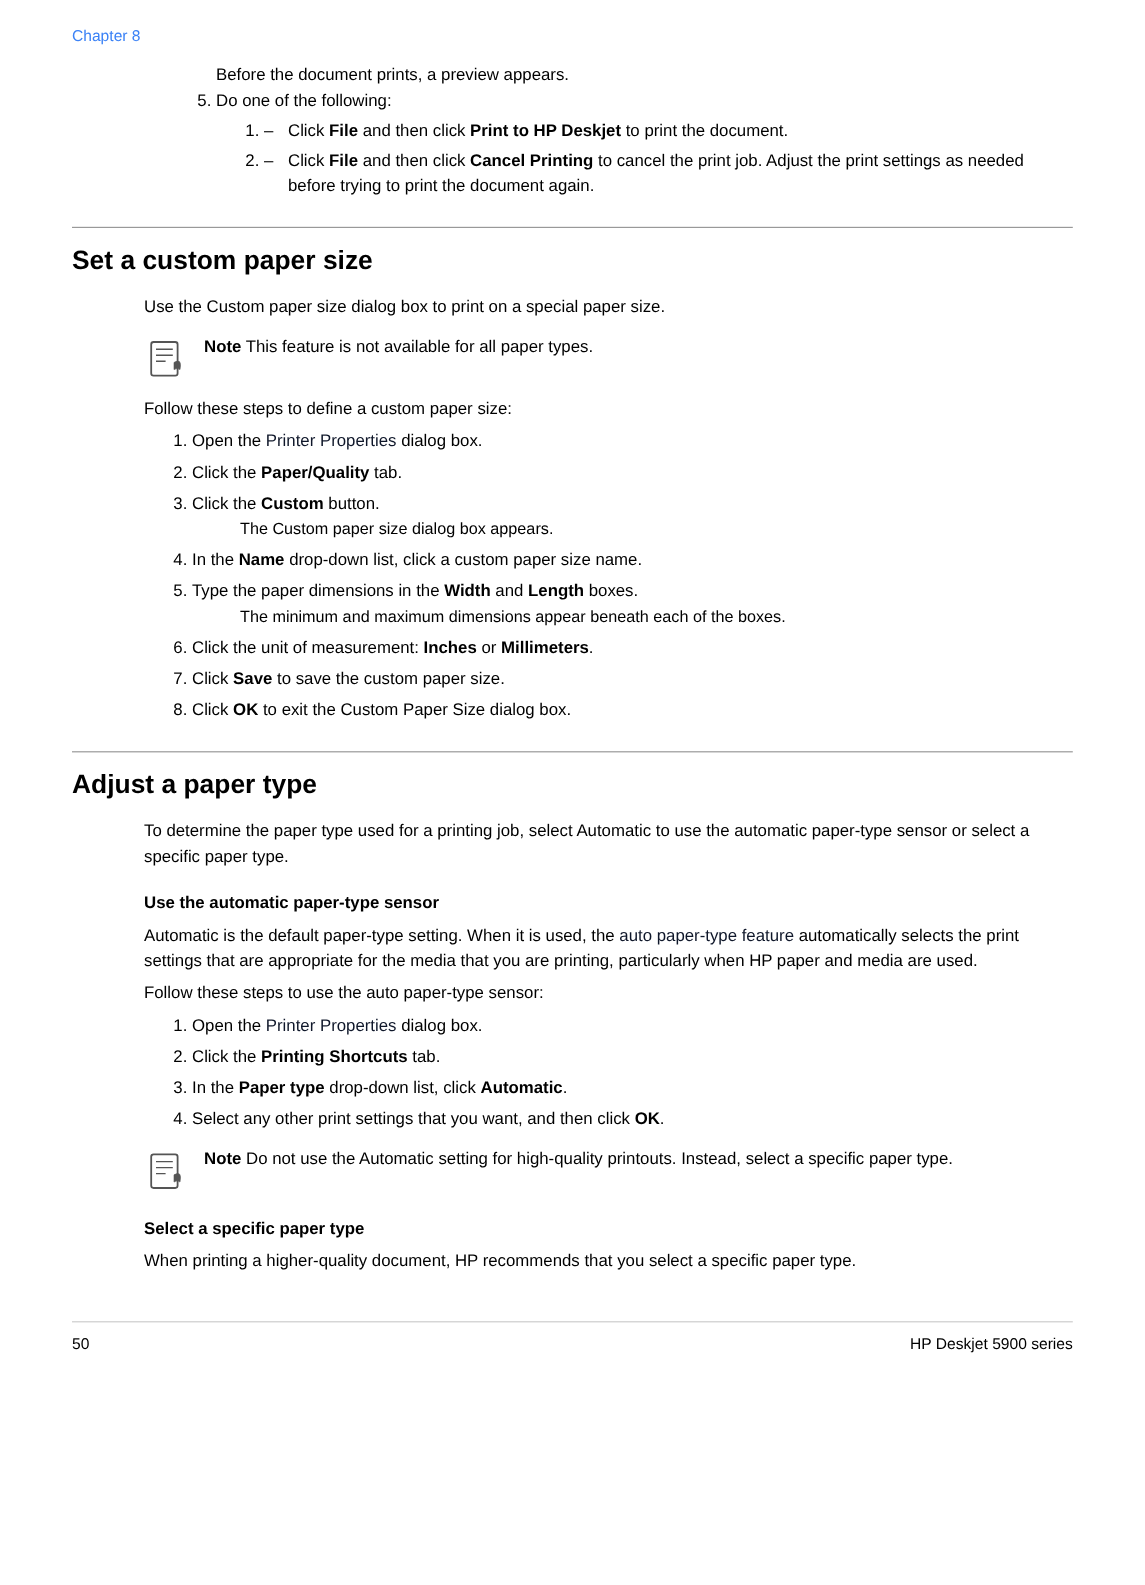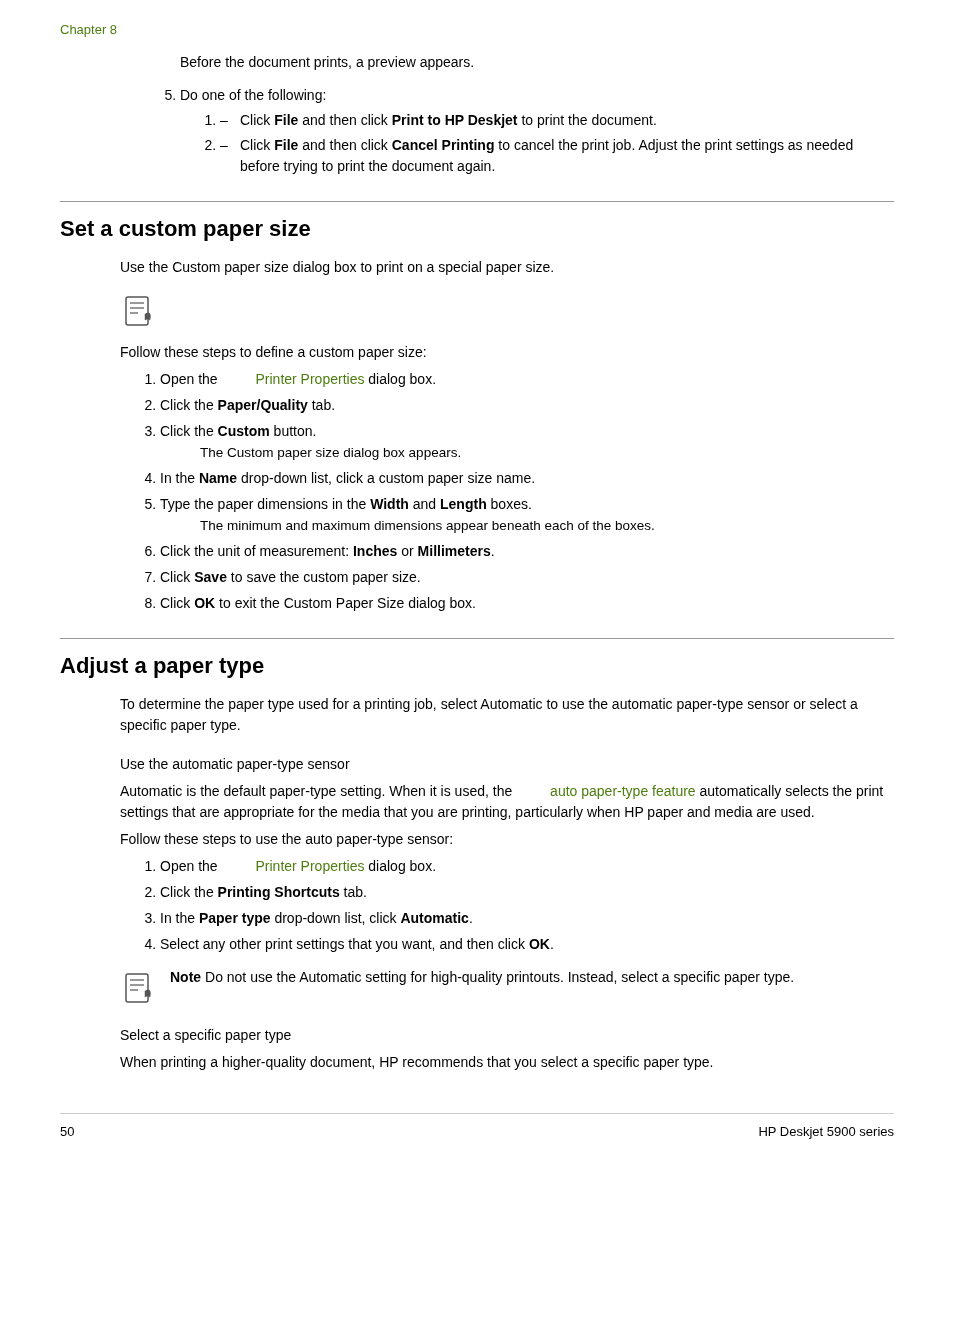--- a/index.html
+++ b/index.html
@@ -8,26 +8,26 @@
       font-size: 14px;
       color: #000;
       background: #fff;
       width: 954px;
       min-height: 1321px;
       padding: 20px 60px 40px 60px;
       line-height: 1.5;
     }
     .chapter-label {
       font-size: 13px;
-      color: #4d7c0f;
+      color: #3b82f6;
       margin-bottom: 12px;
     }
     .intro-para {
       margin-left: 120px;
-      margin-bottom: 12px;
+      margin-bottom: 0;
     }
     .numbered-list {
       margin-left: 100px;
       margin-bottom: 16px;
     }
     .numbered-list li {
       margin-bottom: 4px;
       list-style-type: decimal;
       margin-left: 20px;
     }
@@ -84,26 +84,25 @@
       list-style-type: decimal;
       margin-left: 20px;
       margin-bottom: 5px;
     }
     .sub-para {
       margin-left: 40px;
       margin-bottom: 4px;
       font-size: 13.5px;
     }
     .link {
-      color: #4d7c0f;
+      color: #0f172a;
       text-decoration: none;
-      margin-left: 34px;
     }
     .subsection-title {
-      font-weight: normal;
+      font-weight: bold;
       font-size: 14px;
       margin-top: 18px;
       margin-bottom: 6px;
     }
     .footer {
       display: flex;
       justify-content: space-between;
       align-items: flex-end;
       margin-top: 40px;
       border-top: 1px solid #ccc;
@@ -139,20 +138,24 @@
   <div class="note-box">
     <div class="note-icon">
       <svg viewBox="0 0 38 38" xmlns="http://www.w3.org/2000/svg">
 
         <rect x="6" y="5" width="22" height="28" rx="2" ry="2" fill="none" stroke="#555" stroke-width="1.5"></rect>
         <line x1="10" y1="11" x2="24" y2="11" stroke="#555" stroke-width="1.2"></line>
         <line x1="10" y1="16" x2="24" y2="16" stroke="#555" stroke-width="1.2"></line>
         <line x1="10" y1="21" x2="18" y2="21" stroke="#555" stroke-width="1.2"></line>
         <path d="M25 22 Q32 18 30 28 Q28 26 25 28 Z" fill="#555" stroke="#555" stroke-width="0.5"></path>
       </svg>
+    </div>
+    <div>
+      <span class="note-label">Note</span>
+      <span>  </span><span>This feature is not available for all paper types.</span>
     </div>
   </div>
 
   <p>Follow these steps to define a custom paper size:</p>
 
   <ol class="steps-list">
     <li>Open the <a class="link">Printer Properties</a> dialog box.</li>
     <li>Click the <strong>Paper/Quality</strong> tab.</li>
     <li>Click the <strong>Custom</strong> button.<br>
       <span class="sub-para">The Custom paper size dialog box appears.</span>

